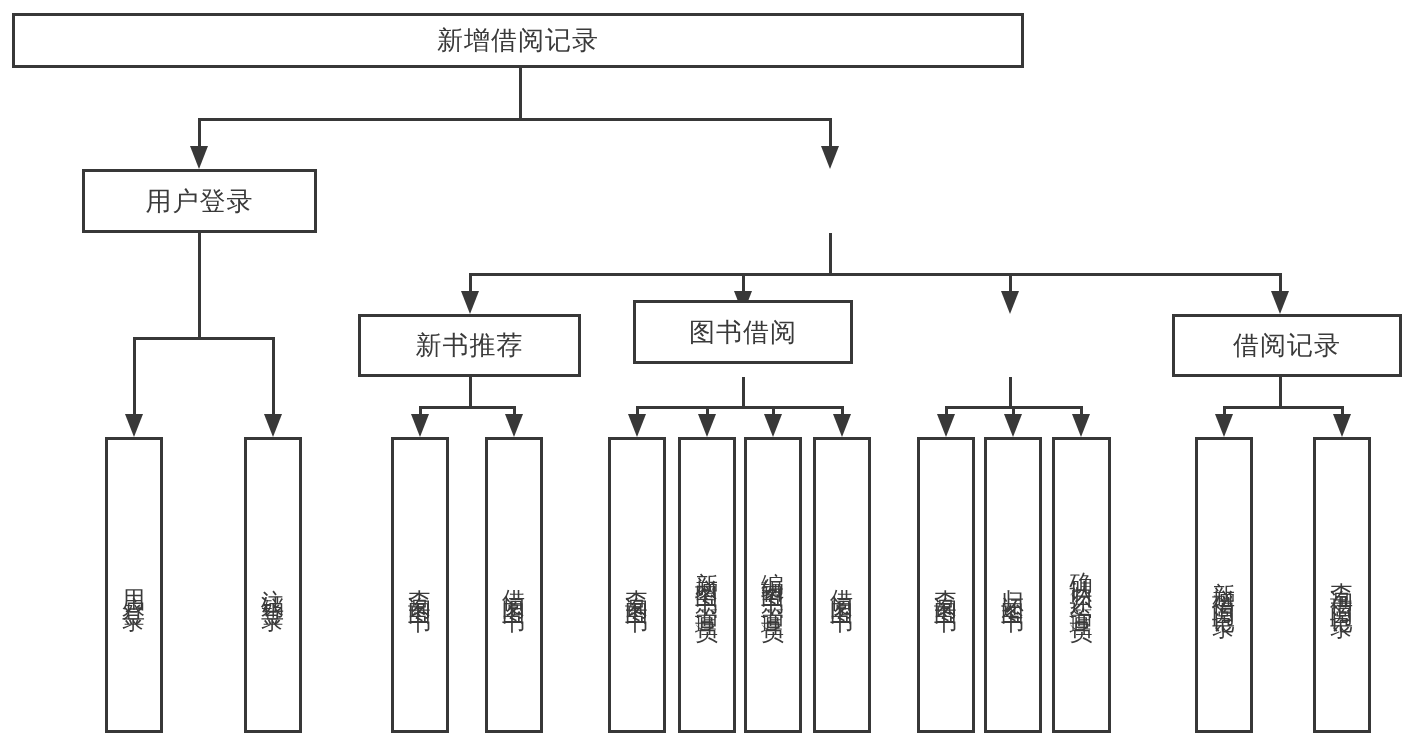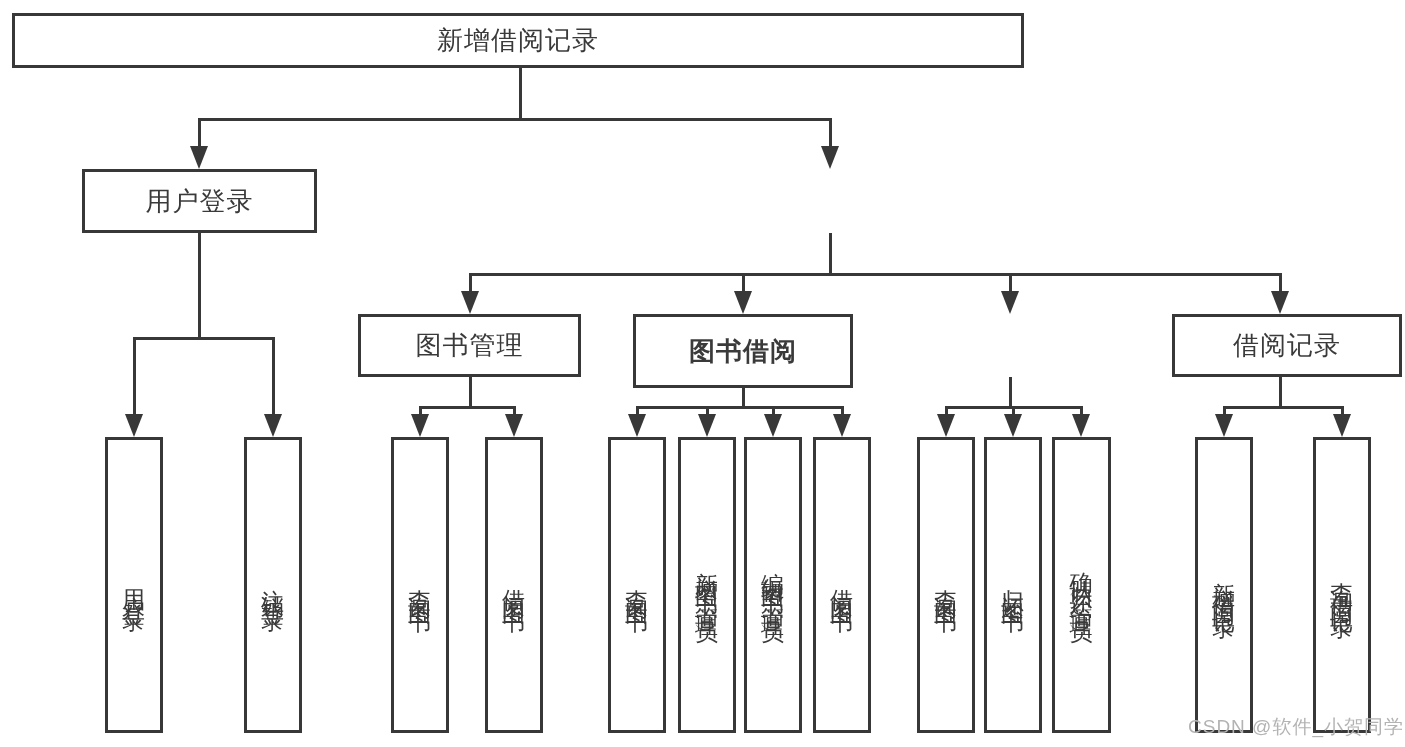--- a/index.html
+++ b/index.html
@@ -31,22 +31,22 @@
 </style>
 </head>
 <body>
 
 <div id="canvas" style="--line: #383838; --text: #3a3a3a;">
 
   <div class="node" style="left:12px;top:13px;width:1012px;height:55px;">新增借阅记录</div>
 
   <div class="node" style="left:82px;top:169px;width:235px;height:64px;">用户登录</div>
 
-  <div class="node" style="left:358px;top:314px;width:223px;height:63px;">图书管理</div>
-  <div class="node" style="left:633px;top:314px;width:220px;height:74px;font-weight:bold;">图书借阅</div>
+  <div class="node" style="left:358px;top:314px;width:223px;height:63px;">新书推荐</div>
+  <div class="node" style="left:633px;top:300px;width:220px;height:64px;">图书借阅</div>
   <div class="node" style="left:1172px;top:314px;width:230px;height:63px;">借阅记录</div>
 
   <div class="node leaf" style="left:105px;top:437px;width:58px;height:296px;">用户登录</div>
   <div class="node leaf" style="left:244px;top:437px;width:58px;height:296px;">注销登录</div>
 
   <div class="node leaf" style="left:391px;top:437px;width:58px;height:296px;">查询图书</div>
   <div class="node leaf" style="left:485px;top:437px;width:58px;height:296px;">借阅图书</div>
 
   <div class="node leaf" style="left:608px;top:437px;width:58px;height:296px;">查询图书</div>
   <div class="node leaf" style="left:678px;top:437px;width:58px;height:296px;">新增图书（管理员）</div>
@@ -108,14 +108,13 @@
       <div class="arrow" style="left: 698px; top: 414px;"></div>
       <div class="arrow" style="left: 764px; top: 414px;"></div>
       <div class="arrow" style="left: 833px; top: 414px;"></div>
       <div class="arrow" style="left: 937px; top: 414px;"></div>
       <div class="arrow" style="left: 1004px; top: 414px;"></div>
       <div class="arrow" style="left: 1072px; top: 414px;"></div>
       <div class="arrow" style="left: 1215px; top: 414px;"></div>
       <div class="arrow" style="left: 1333px; top: 414px;"></div>
     </div>
 
-  <div id="watermark" style="color: rgb(179, 179, 179);">CSDN @软件_小贺同学</div>
 </div>
 
 </body></html>

